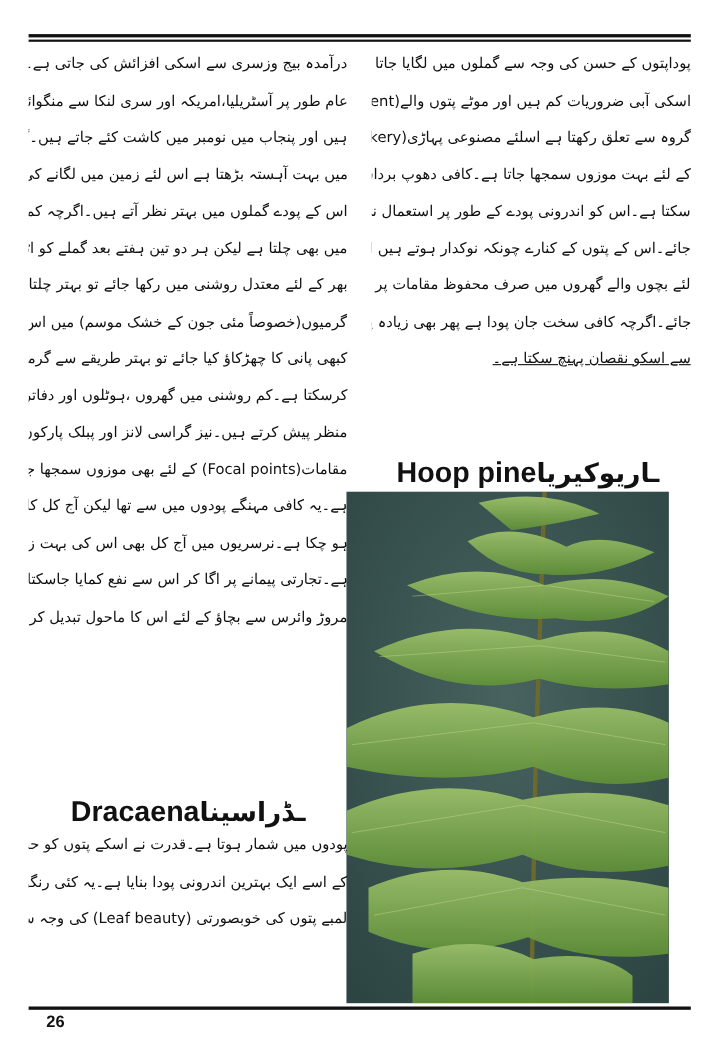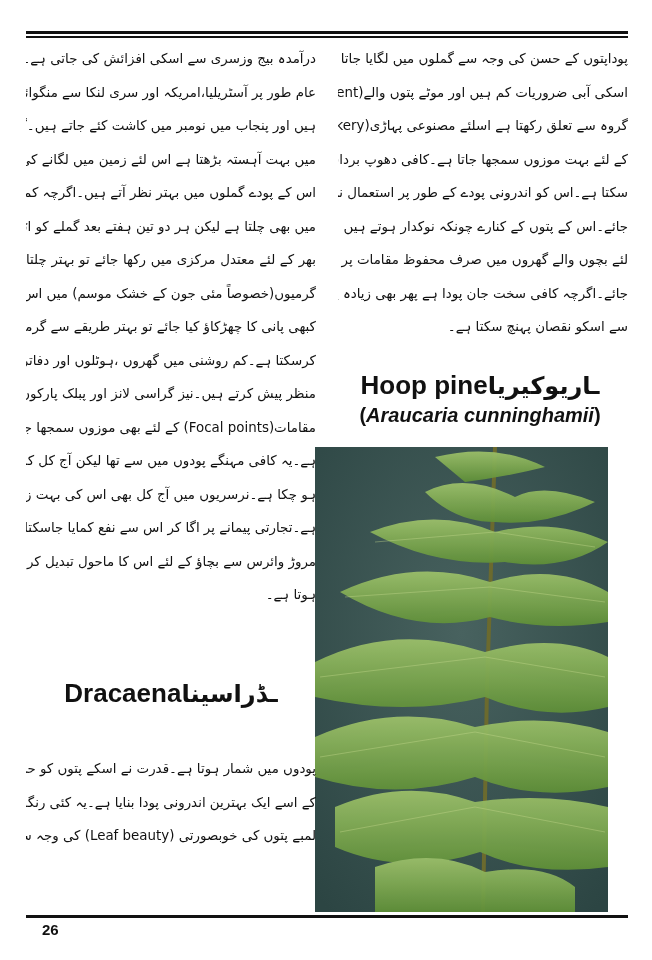--- a/index.html
+++ b/index.html
@@ -4,26 +4,26 @@
 <style>
   html, body { margin:0; padding:0; background:#ffffff; }
   body { width:652px; height:960px; position:relative; overflow:hidden; font-family:"DejaVu Sans", sans-serif; color:#111; }
   .rule-top1 { position:absolute; left:26px; top:31px; width:602px; height:3px; background:#111; }
   .rule-top2 { position:absolute; left:26px; top:36px; width:602px; height:1.5px; background:#111; }
   .rule-bottom { position:absolute; left:26px; top:915px; width:602px; height:3px; background:#111; }
   .page-number { position:absolute; left:0; width:652px; top:921px; font-family:"Liberation Sans", sans-serif; font-weight:bold; font-size:15px;padding-left:42px; }
 
   .col { position:absolute; direction:rtl; text-align:justify; text-align-last:right; font-family:"DejaVu Sans", sans-serif; font-size:13.4px; line-height:33.5px; }
   .line { display:block; white-space:nowrap; overflow:hidden; text-align:justify; text-align-last:justify; }
-  .line.last { text-align-last:right; }
+  .line.last { text-align-last:right;text-decoration:underline; }
   .col-right { left:338px; width:290px; top:42px; }
   .col-left-a { left:26px; width:290px; top:42px; }
   .col-left-b { left:26px; width:290px; top:752px; }
 
-  .heading { position:absolute; text-align:center; font-family:"Liberation Sans", sans-serif; font-weight:bold; }
+  .heading { position:absolute; text-align:center; font-family:"Liberation Sans", sans-serif; font-weight:bold;margin-top:44px; }
   .heading .title { font-size:26px; line-height:34px; display:block; white-space:nowrap; }
   .heading .title .ur { font-family:"DejaVu Sans", sans-serif; font-size:24px; }
   .heading .sci { font-size:20px; line-height:24px; display:block; white-space:nowrap; }
   .heading .sci i { font-style:italic; }
   .h-hoop { left:330px; width:300px; top:368px; }
   .h-dracaena { left:26px; width:290px; top:676px; }
 
   .photo { position:absolute; left:315px; top:447px; width:293px; height:465px; overflow:hidden;
     background: linear-gradient(180deg,#3e5a58 0%,#3b5655 40%,#2f4a47 100%); }
   .photo svg { width:100%; height:100%; display:block; }
@@ -91,31 +91,30 @@
   </svg>
 </div>
 
 <div class="col col-left-a">
   <span class="line">درآمدہ بیج وزسری سے اسکی افزائش کی جاتی ہے۔اس کے بیج</span>
   <span class="line">عام طور پر آسٹریلیا،امریکہ اور سری لنکا سے منگوائے جاتے</span>
   <span class="line">ہیں اور پنجاب میں نومبر میں کاشت کئے جاتے ہیں۔گملوں</span>
   <span class="line">میں بہت آہستہ بڑھتا ہے اس لئے زمین میں لگانے کی بجائے</span>
   <span class="line">اس کے پودے گملوں میں بہتر نظر آتے ہیں۔اگرچہ کم روشنی</span>
   <span class="line">میں بھی چلتا ہے لیکن ہر دو تین ہفتے بعد گملے کو اٹھا کر کم از کم ہفتہ</span>
-  <span class="line">بھر کے لئے معتدل مرکزی میں رکھا جائے تو بہتر چلتا</span>
+  <span class="line">بھر کے لئے معتدل روشنی میں رکھا جائے تو بہتر چلتا</span>
   <span class="line">گرمیوں(خصوصاً مئی جون کے خشک موسم) میں اس پر کبھی</span>
   <span class="line">کبھی پانی کا چھڑکاؤ کیا جائے تو بہتر طریقے سے گرمی کا مقابلہ</span>
   <span class="line">کرسکتا ہے۔کم روشنی میں گھروں ،ہوٹلوں اور دفاتر میں بہتر</span>
   <span class="line">منظر پیش کرتے ہیں۔نیز گراسی لانز اور پبلک پارکوں میں مرکزی</span>
   <span class="line">مقامات(Focal points) کے لئے بھی موزوں سمجھا جاتا</span>
   <span class="line">ہے۔یہ کافی مہنگے پودوں میں سے تھا لیکن آج کل کافی عام</span>
   <span class="line">ہو چکا ہے۔نرسریوں میں آج کل بھی اس کی بہت زیادہ ڈیمانڈ</span>
   <span class="line">ہے۔تجارتی پیمانے پر اگا کر اس سے نفع کمایا جاسکتا ہے۔پتی</span>
   <span class="line">مروڑ وائرس سے بچاؤ کے لئے اس کا ماحول تبدیل کرنا ضروری</span>
-  <span class="line last">ہوتا ہے۔</span>
 </div>
 
 <div class="heading h-dracaena">
   <span class="title">
     <span>Dracaena</span><span class="ur" dir="rtl">ـڈراسینا</span>
   </span>
 </div>
 
 <div class="col col-left-b">
   <span class="line">پودوں میں شمار ہوتا ہے۔قدرت نے اسکے پتوں کو حسن عطا کر</span>

